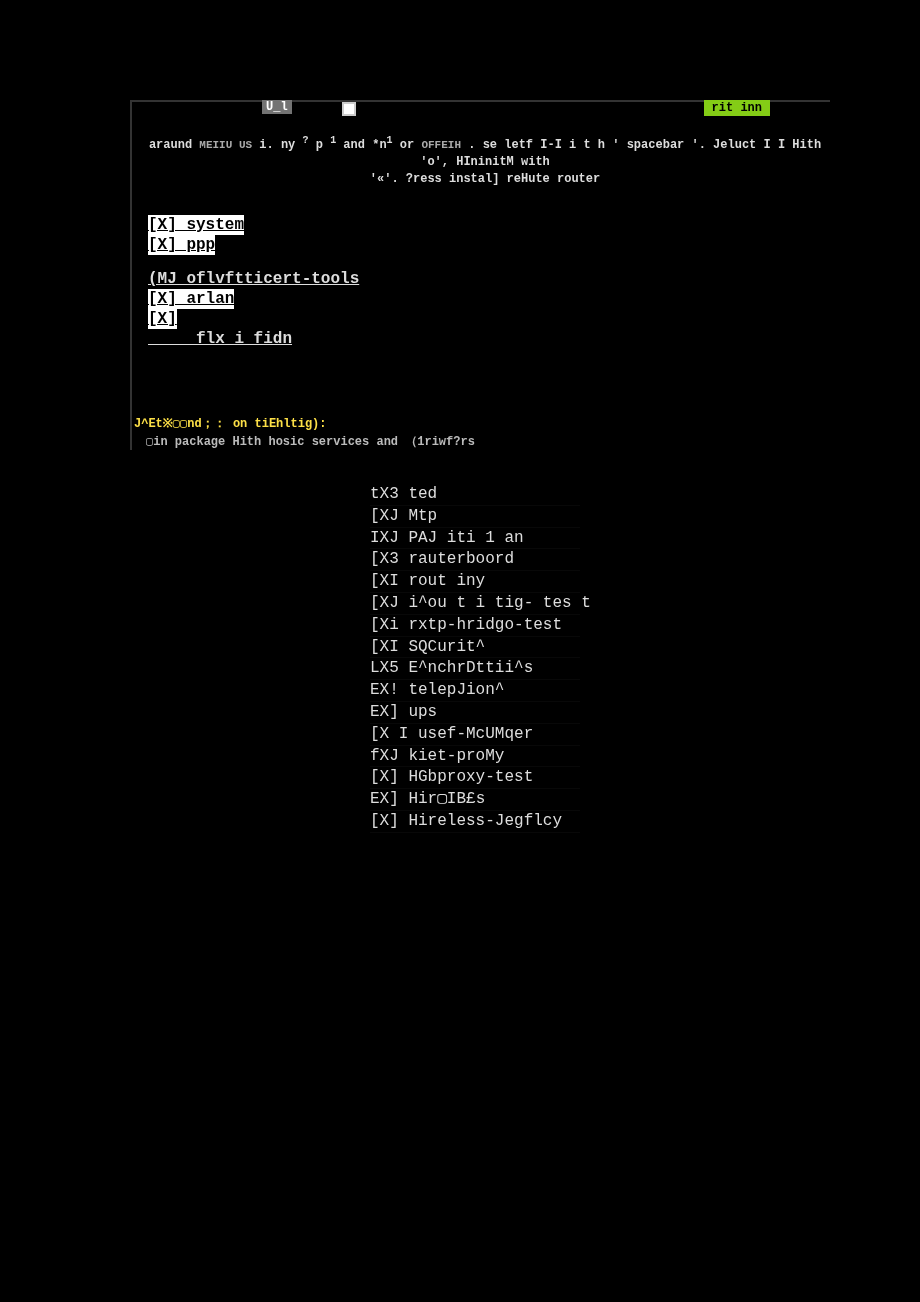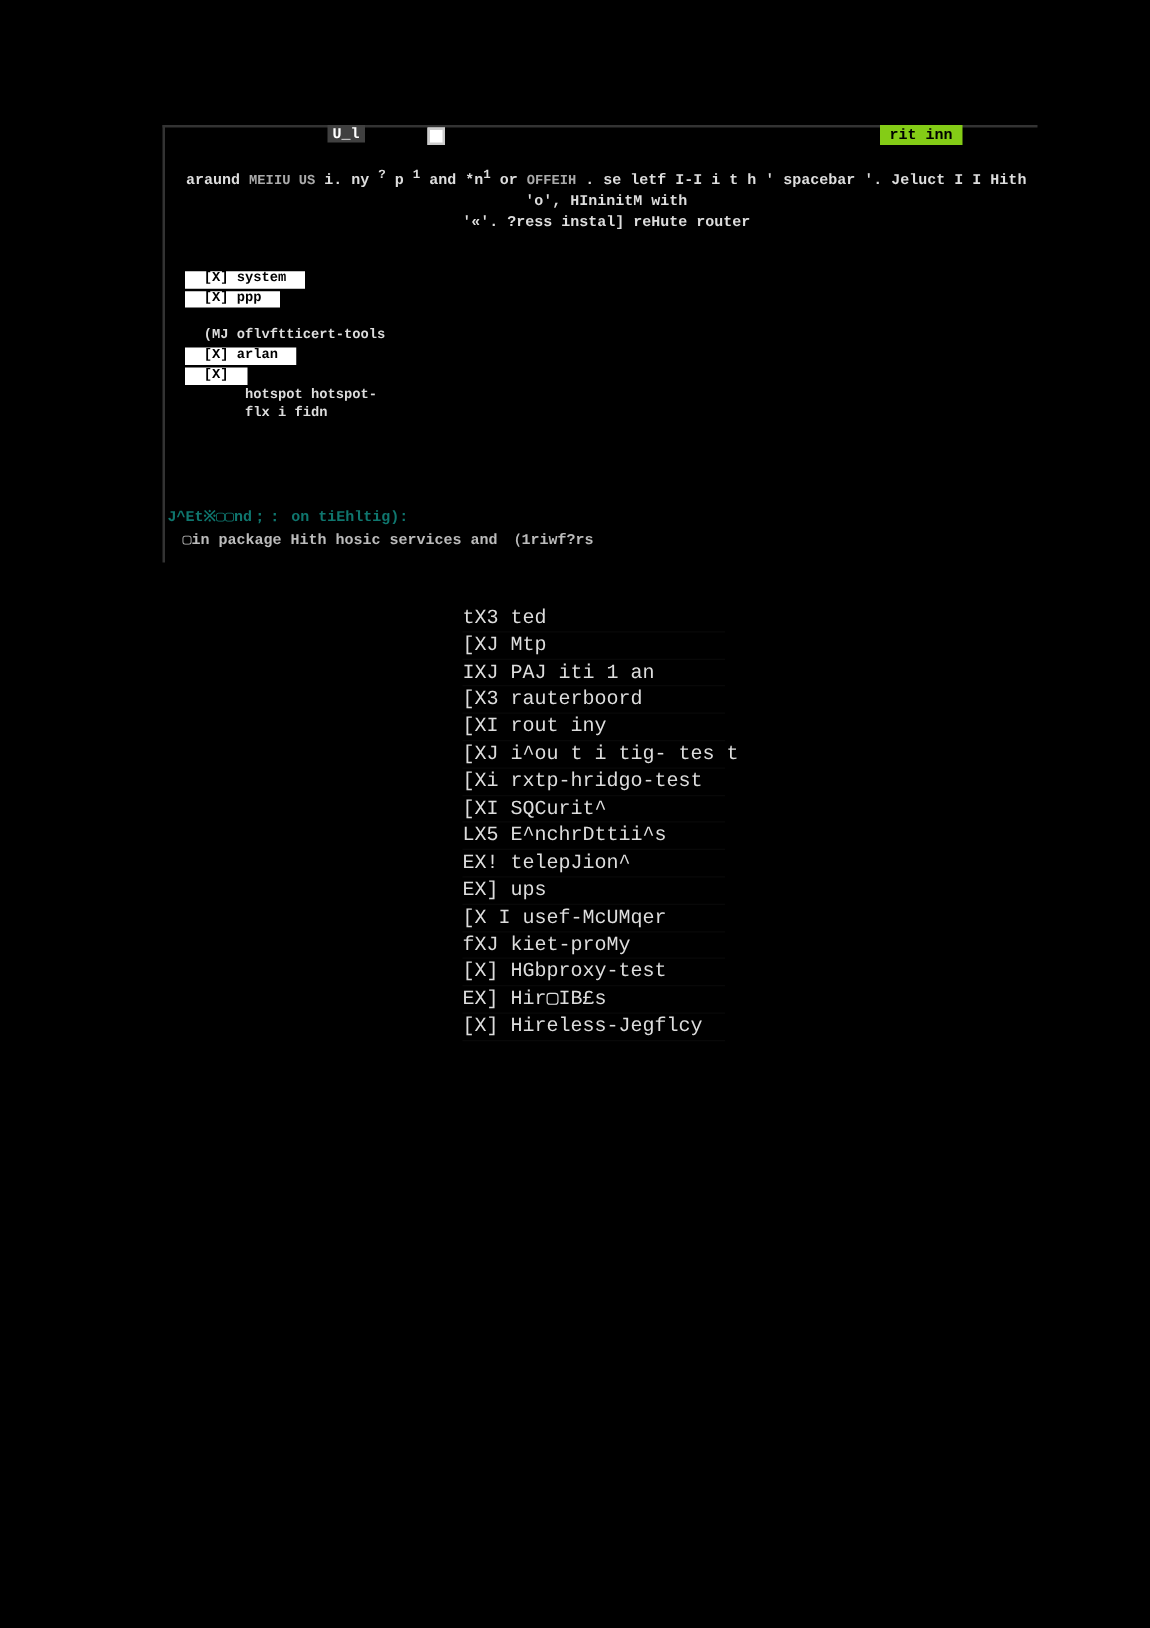--- a/index.html
+++ b/index.html
@@ -22,21 +22,21 @@
   .titlebar {
     position: relative;
     height: 20px;
     border-top: 2px solid #333;
     border-left: 2px solid #333;
   }
   .title-left {
     position: absolute;
     left: 130px;
     top: -2px;
-    background: #404040;
+    background: #737373;
     padding: 0 4px;
     color: #fff;
     font-weight: bold;
   }
   .title-box {
     position: absolute;
     left: 210px;
     top: 0;
     width: 14px;
     height: 14px;
@@ -67,35 +67,36 @@
   }
   .pkg-group {
     margin-left: 18px;
     margin-top: 28px;
   }
   .pkg {
     display: inline-block;
     white-space: pre;
     font-family: "Courier New", monospace;
     font-weight: bold;
-    padding: 0 15px;
+    padding: 0 0;
     line-height: 1.25;
-    font-size: 11px;
+    font-size: 16px;
+    text-decoration: underline;
   }
   .inv { background: #fff; color: #000; }
   .norm { color: #ddd; }
   .spacer { height: 14px; }
   .depends-block {
     margin-top: 64px;
     margin-left: 0;
   }
   .depends-head {
     display: inline-block;
     font-weight: bold;
-    color: #0f766e;
+    color: #fde047;
     padding: 1px 4px;
   }
   .depends-sub {
     color: #bbb;
     font-weight: bold;
     padding-left: 16px;
   }
   .left-rule {
     position: absolute;
     left: 130px;
@@ -137,21 +138,20 @@
     <span>'«'. ?ress instal] reHute router</span>
   </div>
 
   <div class="pkg-group">
     <div><span class="pkg inv">[X] system</span></div>
     <div><span class="pkg inv">[X] ppp</span></div>
     <div class="spacer"></div>
     <div><span class="pkg norm">(MJ oflvftticert-tools</span></div>
     <div><span class="pkg inv">[X] arlan</span></div>
     <div><span class="pkg inv">[X]</span></div>
-    <div><span class="pkg norm">     hotspot hotspot-</span></div>
     <div><span class="pkg norm">     flx i fidn</span></div>
   </div>
 
   <div class="depends-block">
     <div class="depends-head">J^Et※▢▢nd；：   on tiEhltig):</div><br>
     <div class="depends-sub">▢in package Hith hosic services and （1riwf?rs</div>
   </div>
 
 </div>
 

